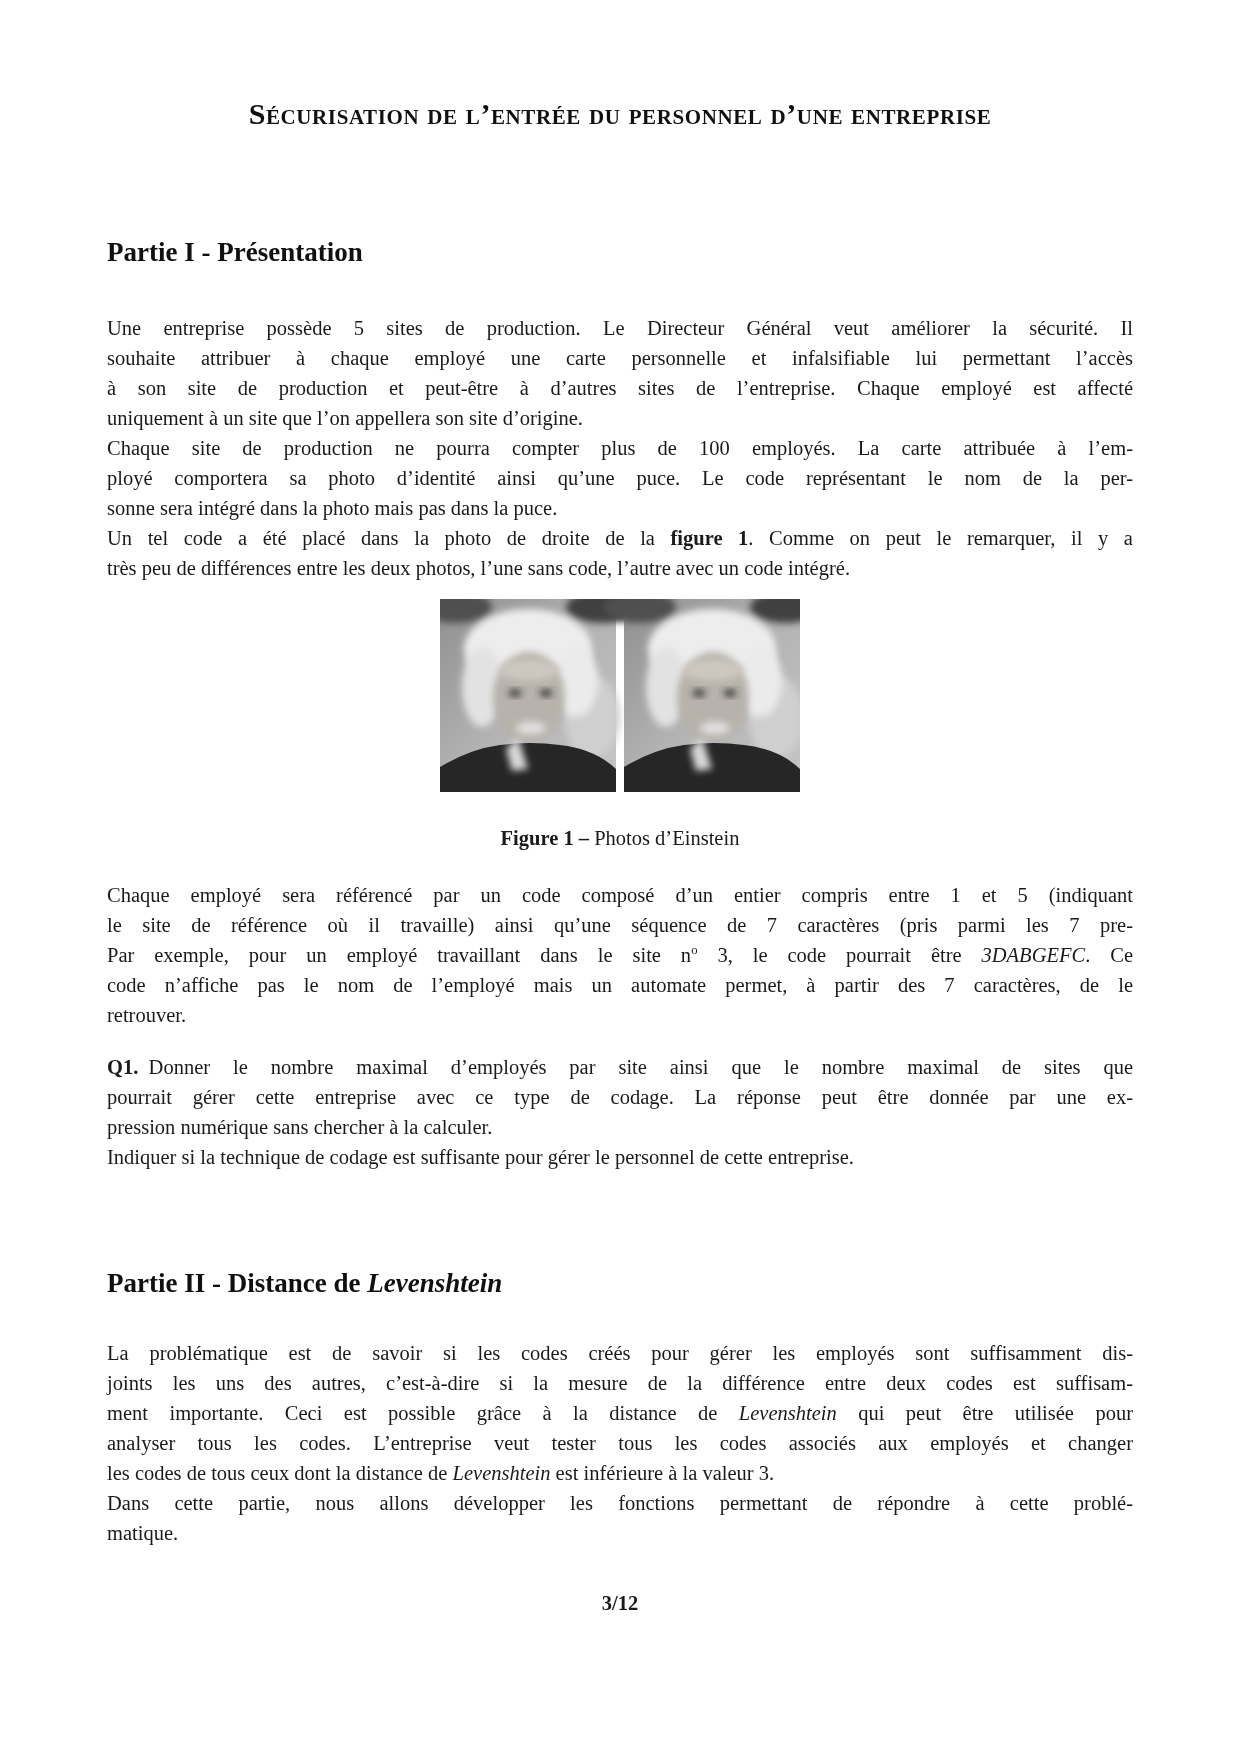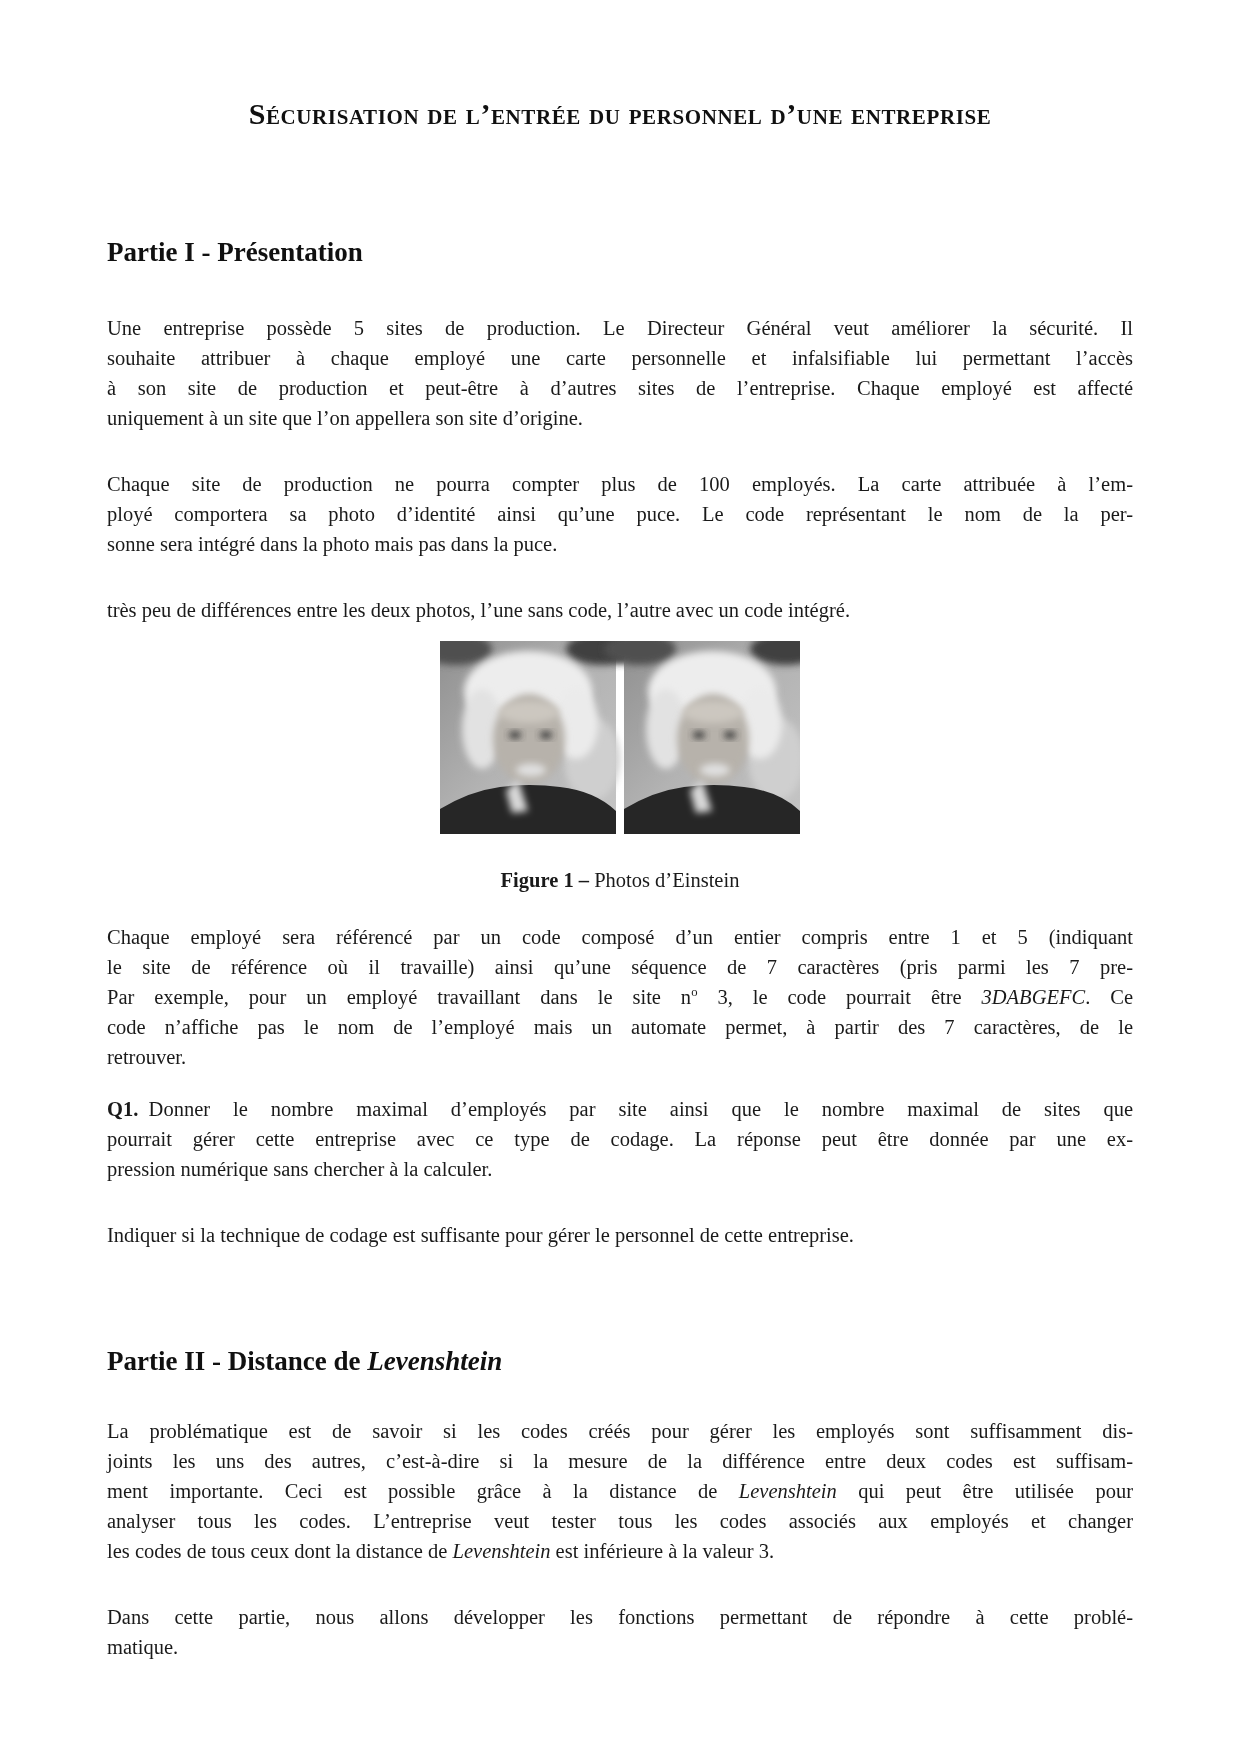--- a/index.html
+++ b/index.html
@@ -9,21 +9,21 @@
   }
   .content{margin:0 107px;}
   .doc-title{
     padding-top:97px;text-align:center;font-variant:small-caps;font-weight:700;
     font-size:30px;letter-spacing:0.6px;color:#101010;line-height:34px;
   }
   .sec-heading{font-size:27px;font-weight:700;line-height:34px;color:#101010;}
   .sec-heading .tline{text-align:right;text-align-last:auto;}
   #h-part1{margin-top:104px;}
   #h-part2{margin-top:94px;}
-  .bodytext{font-size:20.5px;line-height:30px;margin-top:36px;}
+  .bodytext{font-size:20.5px;line-height:30px;}
   .tline{text-align:justify;text-align-last:justify;}
   .tline.plast{text-align-last:left;}
   .block-p1a{margin-top:44px;}
   .block-p2{margin-top:27px;}
   .block-q1a{margin-top:22px;}
   .block-p3a{margin-top:38px;}
   .figure{margin-top:16px;text-align:center;}
   .photos{display:inline-block;font-size:0;line-height:0;}
   .caption{margin-top:27px;font-size:20.5px;line-height:30px;}
   .caption .tline,.caption .tline.plast{text-align-last:center;}
@@ -50,20 +50,21 @@
         <div class="tline"><span>souhaite attribuer à chaque employé une carte personnelle et infalsifiable lui permettant l’accès</span></div>
         <div class="tline"><span>à son site de production et peut-être à d’autres sites de l’entreprise. Chaque employé est affecté</span></div>
         <div class="tline plast"><span>uniquement à un site que l’on appellera son site d’origine.</span></div>
       </div>
     <div class="bodytext">
         <div class="tline"><span>Chaque site de production ne pourra compter plus de 100 employés. La carte attribuée à l’em-</span></div>
         <div class="tline"><span>ployé comportera sa photo d’identité ainsi qu’une puce. Le code représentant le nom de la per-</span></div>
         <div class="tline plast"><span>sonne sera intégré dans la photo mais pas dans la puce.</span></div>
       </div>
     <div class="bodytext">
+        <div class="tline"><span>Un tel code a été placé dans la photo de droite de la </span><span class="b">figure 1</span><span>. Comme on peut le remarquer, il y a</span></div>
         <div class="tline plast"><span>très peu de différences entre les deux photos, l’une sans code, l’autre avec un code intégré.</span></div>
       </div>
 
     <div class="figure">
       <div class="photos">
         <svg width="360" height="193" viewBox="0 0 360 193" role="img">
           <defs>
             <linearGradient id="pbg" x1="0" y1="0" x2="1" y2="1">
               <stop offset="0" stop-color="#8f8f8f"></stop>
               <stop offset="0.5" stop-color="#b3b3b3"></stop>
@@ -124,15 +125,16 @@
         <div class="tline"><span>joints les uns des autres, c’est-à-dire si la mesure de la différence entre deux codes est suffisam-</span></div>
         <div class="tline"><span>ment importante. Ceci est possible grâce à la distance de </span><span class="i">Levenshtein</span><span> qui peut être utilisée pour</span></div>
         <div class="tline"><span>analyser tous les codes. L’entreprise veut tester tous les codes associés aux employés et changer</span></div>
         <div class="tline plast"><span>les codes de tous ceux dont la distance de </span><span class="i">Levenshtein</span><span> est inférieure à la valeur 3.</span></div>
       </div>
     <div class="bodytext">
         <div class="tline"><span>Dans cette partie, nous allons développer les fonctions permettant de répondre à cette problé-</span></div>
         <div class="tline plast"><span>matique.</span></div>
       </div>
 
+    <div class="footer">3/12</div>
 
   </div>
 </div>
 
 </body></html>

